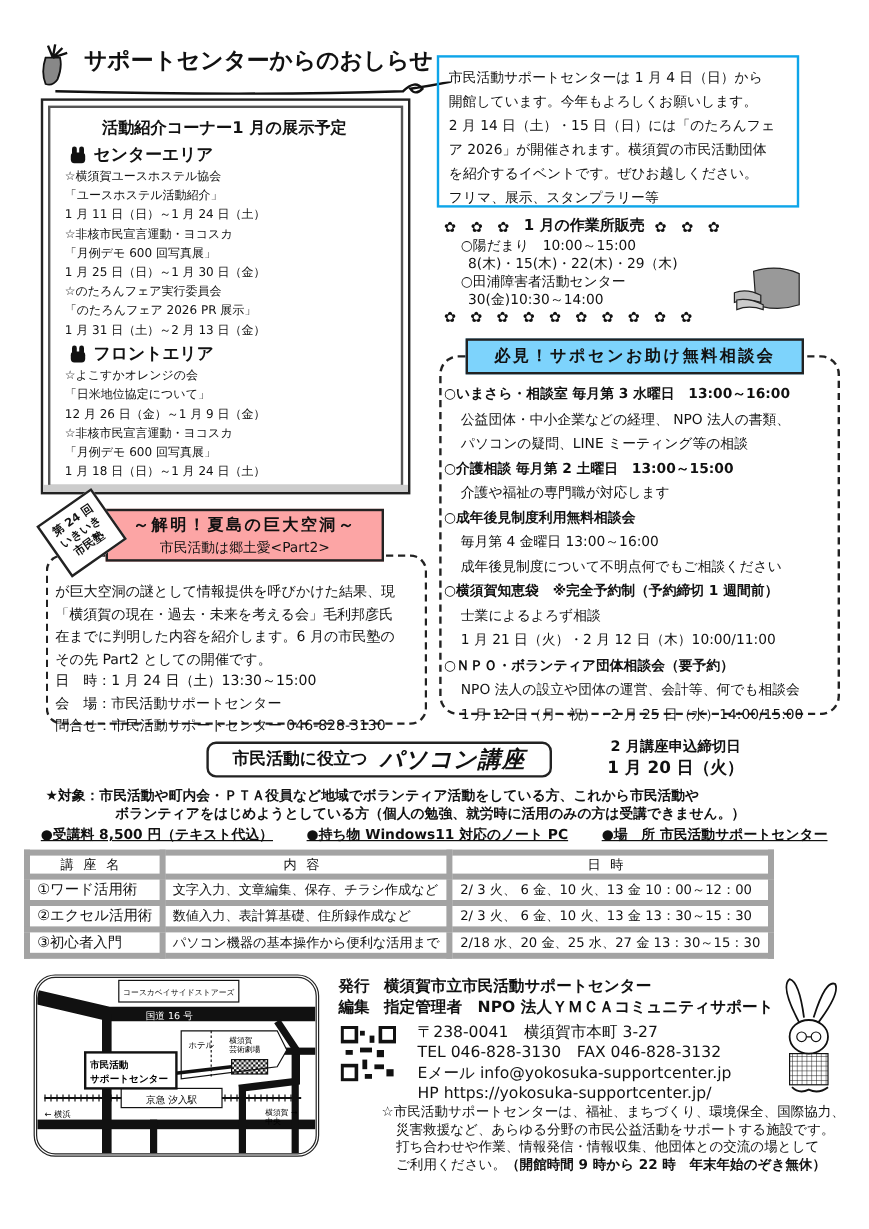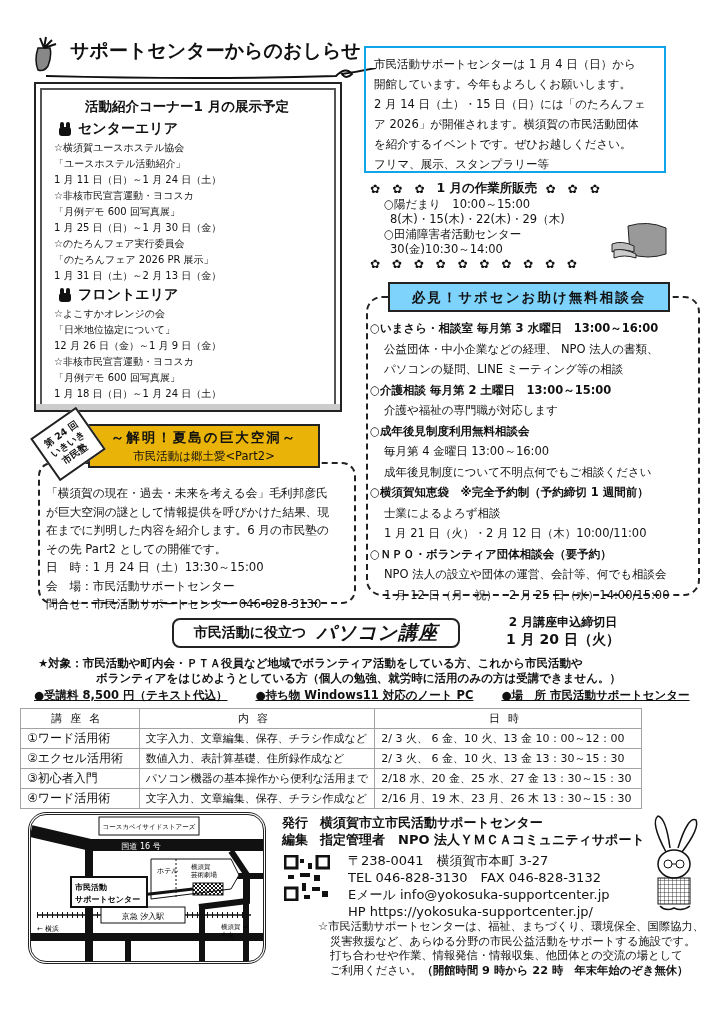--- a/index.html
+++ b/index.html
@@ -40,21 +40,21 @@
 
   
   .consult-wrap { left: 366px; top: 296px; width: 334px; height: 300px; border: 2px dashed #222; border-radius: 16px; }
   .consult-title { left: 388px; top: 282px; width: 282px; height: 30px; border: 2px solid #222; background: #7dd3fc; font-size: 13.5px; font-weight: bold; text-align: center; line-height: 26px; letter-spacing: 2px; }
   .consult-body { left: 370px; top: 318px; width: 330px; }
   .consult-body .l { font-size: 11.5px; line-height: 20.5px; white-space: nowrap; }
   .consult-body .l.b { font-weight: bold; }
   .consult-body .l.ind { padding-left: 14px; }
 
   
-  .juku-title { left: 88px; top: 424px; width: 232px; height: 44px; border: 2px solid #222; background: #eab308; text-align: center; }
+  .juku-title { left: 88px; top: 424px; width: 232px; height: 44px; border: 2px solid #222; background: #fca5a5; text-align: center; }
   .juku-title .t1 { font-size: 13.5px; font-weight: bold; letter-spacing: 2px; margin-top: 3px; }
   .juku-title .t2 { font-size: 11.5px; margin-top: 2px; }
   .juku-badge { left: 40px; top: 418px; width: 56px; height: 52px; border: 2px solid #222; background: #fff; transform: rotate(-35deg); font-size: 9.5px; font-weight: bold; text-align: center; line-height: 12px; padding-top: 6px; }
   .juku-box { left: 38px; top: 462px; width: 318px; height: 142px; border: 2px dashed #222; border-radius: 14px; }
   .juku-body { left: 46px; top: 484px; width: 310px; }
   .juku-body .l { font-size: 11.7px; line-height: 18.5px; white-space: nowrap; }
 
   
   .pc-title { left: 172px; top: 618px; width: 288px; height: 30px; border: 2px solid #222; border-radius: 8px; display: flex; align-items: center; justify-content: center; gap: 10px; }
   .pc-title .a { font-size: 14px; font-weight: bold; }
@@ -62,21 +62,21 @@
   .deadline { left: 498px; top: 614px; width: 130px; text-align: center; font-weight: bold; }
   .deadline .d1 { font-size: 12px; }
   .deadline .d2 { font-size: 14px; }
   .target { left: 38px; top: 656px; width: 680px; font-size: 11.5px; line-height: 15px; font-weight: bold; }
   .target .l2 { padding-left: 58px; }
   .info-row { left: 34px; top: 688px; width: 690px; display: flex; font-size: 11.5px; font-weight: bold; white-space: nowrap; text-decoration: underline; }
   .info-row span { margin-right: 28px; }
 
   
   .course-table { left: 20px; top: 708px; width: 622px; border-collapse: collapse; font-size: 11px; }
-  .course-table th, .course-table td { border: 1px solid #a3a3a3; height: 20px; padding: 0 6px; white-space: nowrap; font-weight: normal; }
+  .course-table th, .course-table td { border: 5px solid #a3a3a3; height: 20px; padding: 0 6px; white-space: nowrap; font-weight: normal; }
   .course-table th { text-align: center; letter-spacing: 8px; }
   .course-table td.name { font-size: 12px; }
   .c1 { width: 168px; } .c2 { width: 169px; } .c3 { width: 285px; }
 
   
   .map { left: 28px; top: 812px; width: 238px; height: 152px; border: 3px double #222; border-radius: 18px; overflow: hidden; }
 
   
   .footer { left: 282px; top: 814px; width: 350px; }
   .footer .pub { font-size: 13px; font-weight: bold; white-space: nowrap; line-height: 17px; }
@@ -191,22 +191,22 @@
 <div class="abs juku-title">
   <div class="t1">～解明！夏島の巨大空洞～</div>
   <div class="t2">市民活動は郷土愛&lt;Part2&gt;</div>
 </div>
 <div class="abs juku-badge">
   <div>第 24 回</div>
   <div>いきいき</div>
   <div>市民塾</div>
 </div>
 <div class="abs juku-body">
+  <div class="l">が巨大空洞の謎として情報提供を呼びかけた結果、現</div>
   <div class="l">「横須賀の現在・過去・未来を考える会」毛利邦彦氏</div>
-  <div class="l">が巨大空洞の謎として情報提供を呼びかけた結果、現</div>
   <div class="l">在までに判明した内容を紹介します。6 月の市民塾の</div>
   <div class="l">その先 Part2 としての開催です。</div>
   <div class="l">日　時：1 月 24 日（土）13:30～15:00</div>
   <div class="l">会　場：市民活動サポートセンター</div>
   <div class="l">問合せ：市民活動サポートセンター 046-828-3130</div>
 </div>
 
 <div class="abs pc-title">
   <span class="a">市民活動に役立つ</span>
   <span class="b">パソコン講座</span>
@@ -242,25 +242,20 @@
     <tr>
       <td class="name">②エクセル活用術</td>
       <td>数値入力、表計算基礎、住所録作成など</td>
       <td>2/ 3 火、 6 金、10 火、13 金 13：30～15：30</td>
     </tr>
     <tr>
       <td class="name">③初心者入門</td>
       <td>パソコン機器の基本操作から便利な活用まで</td>
       <td>2/18 水、20 金、25 水、27 金 13：30～15：30</td>
     </tr>
-    <tr>
-      <td class="name">④ワード活用術</td>
-      <td>文字入力、文章編集、保存、チラシ作成など</td>
-      <td>2/16 月、19 木、23 月、26 木 13：30～15：30</td>
-    </tr>
   </tbody>
 </table>
 
 <div class="abs map">
   <svg width="232" height="146" viewBox="0 0 232 146">
 
     <path d="M0 16 L60 30 L232 30" stroke="#111" stroke-width="12" fill="none"></path>
     <rect x="54" y="30" width="8" height="116" fill="#111"></rect>
     <rect x="0" y="118" width="232" height="8" fill="#111"></rect>
     <rect x="94" y="118" width="6" height="28" fill="#111"></rect>

